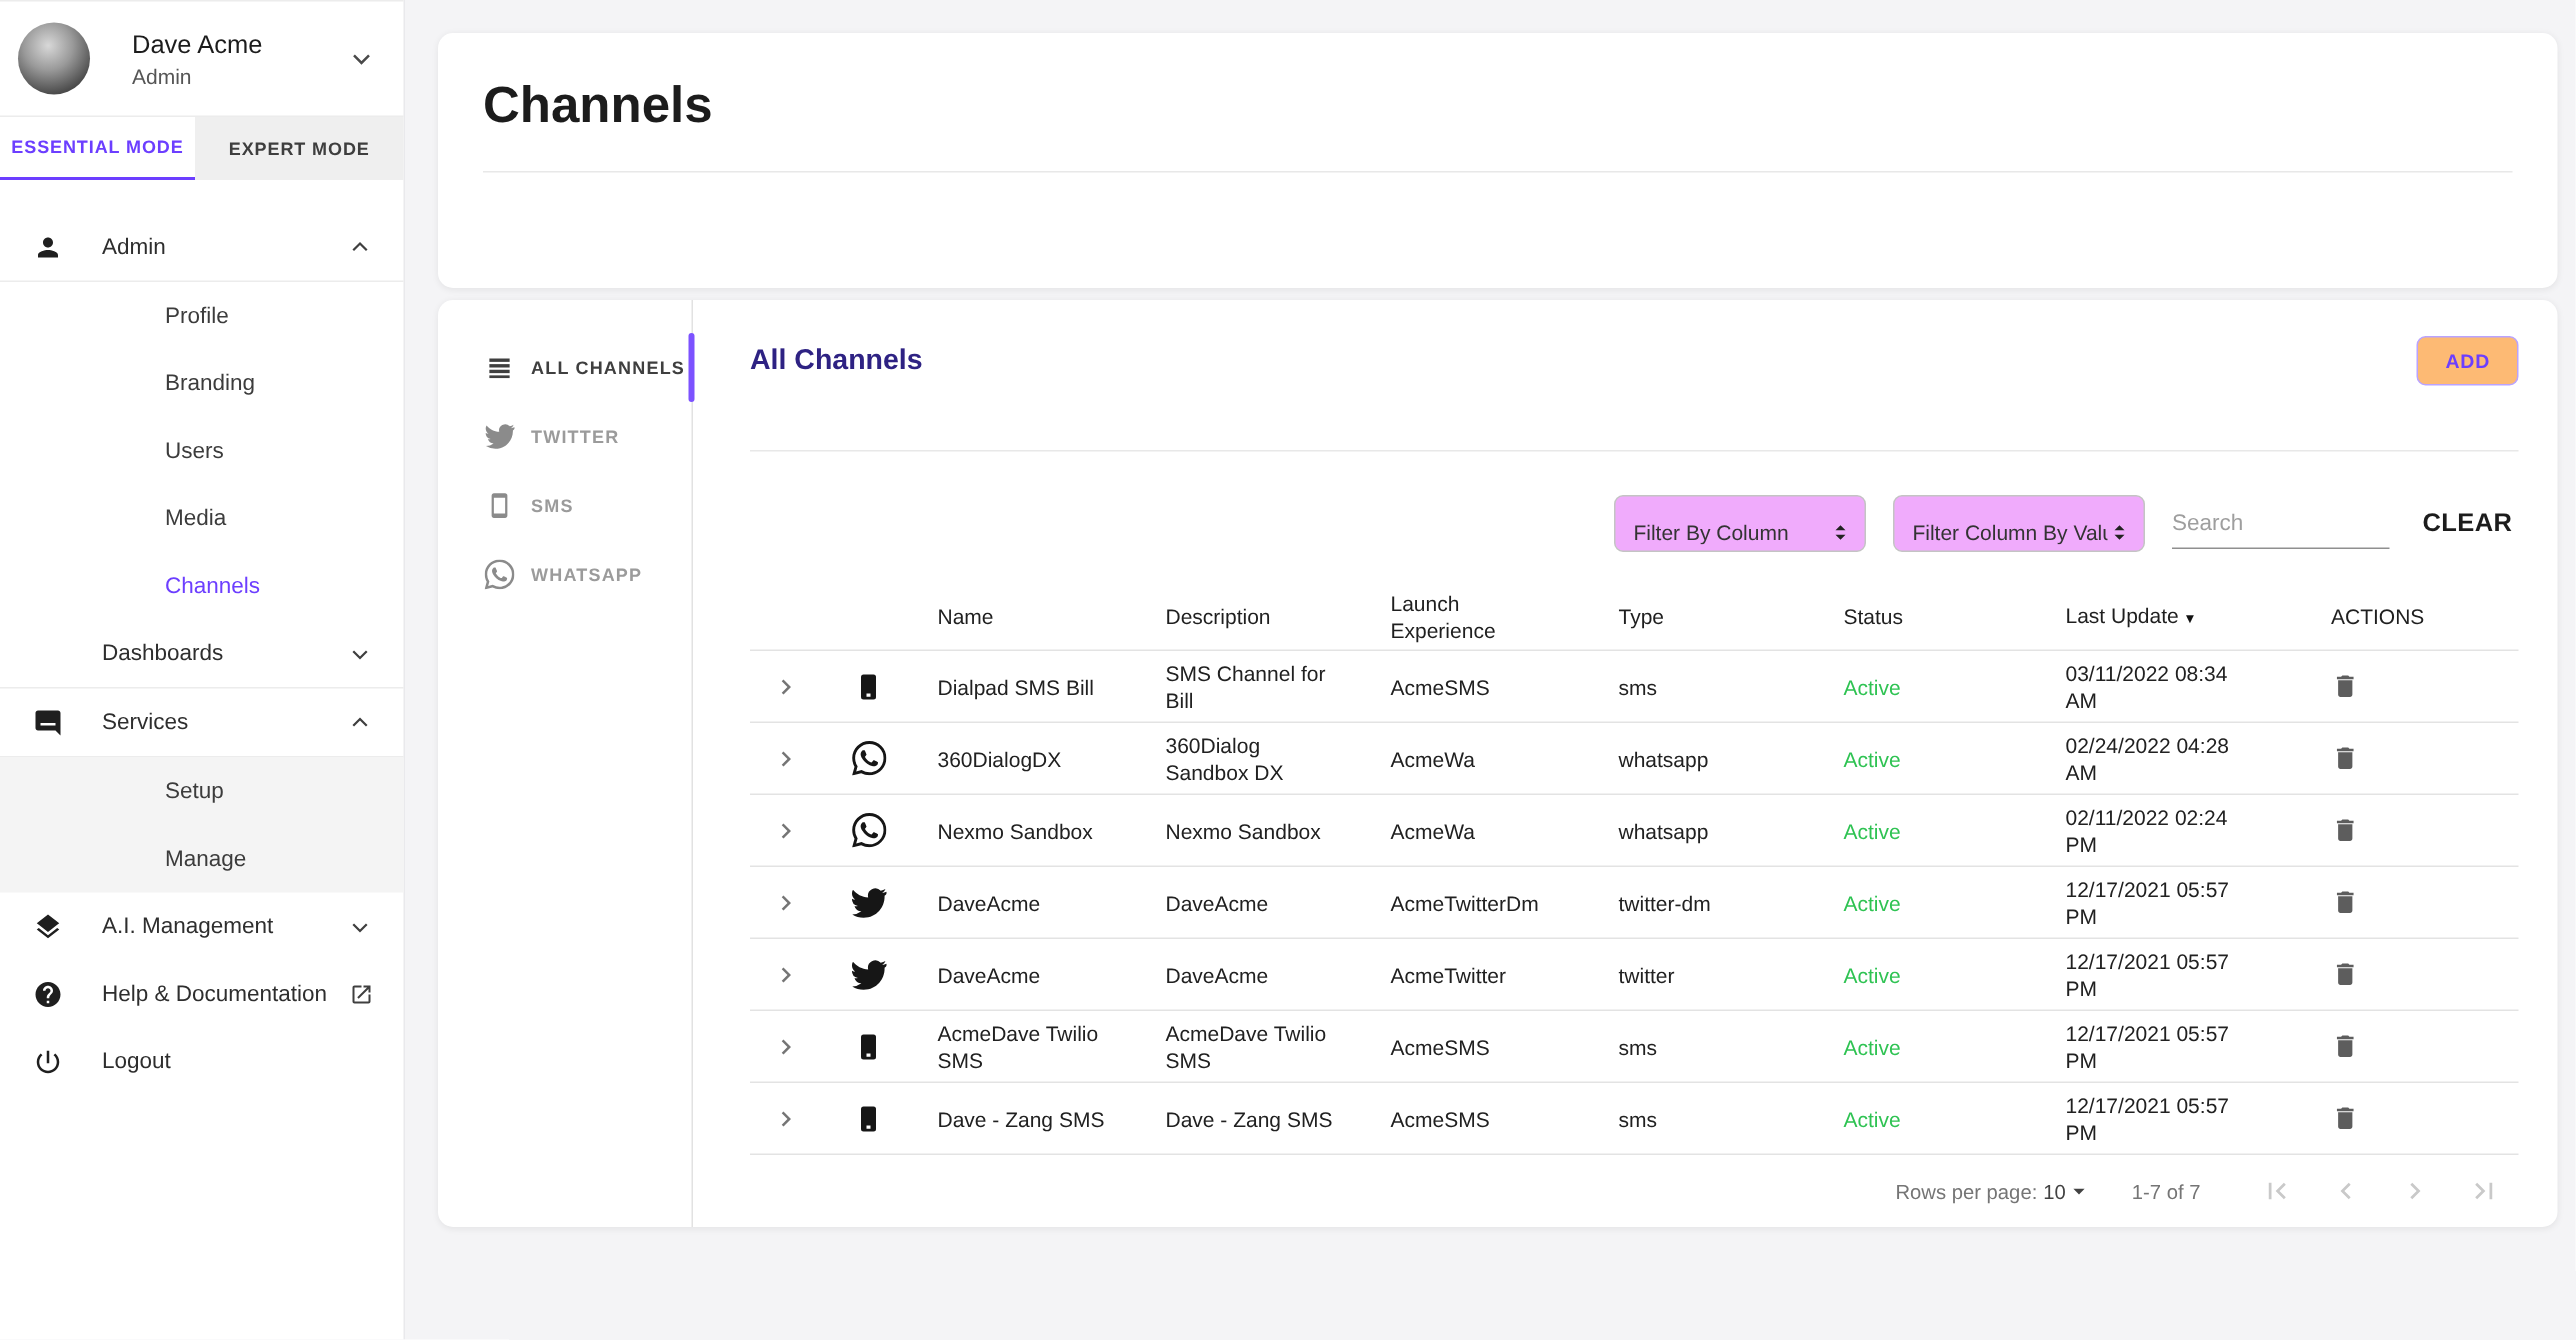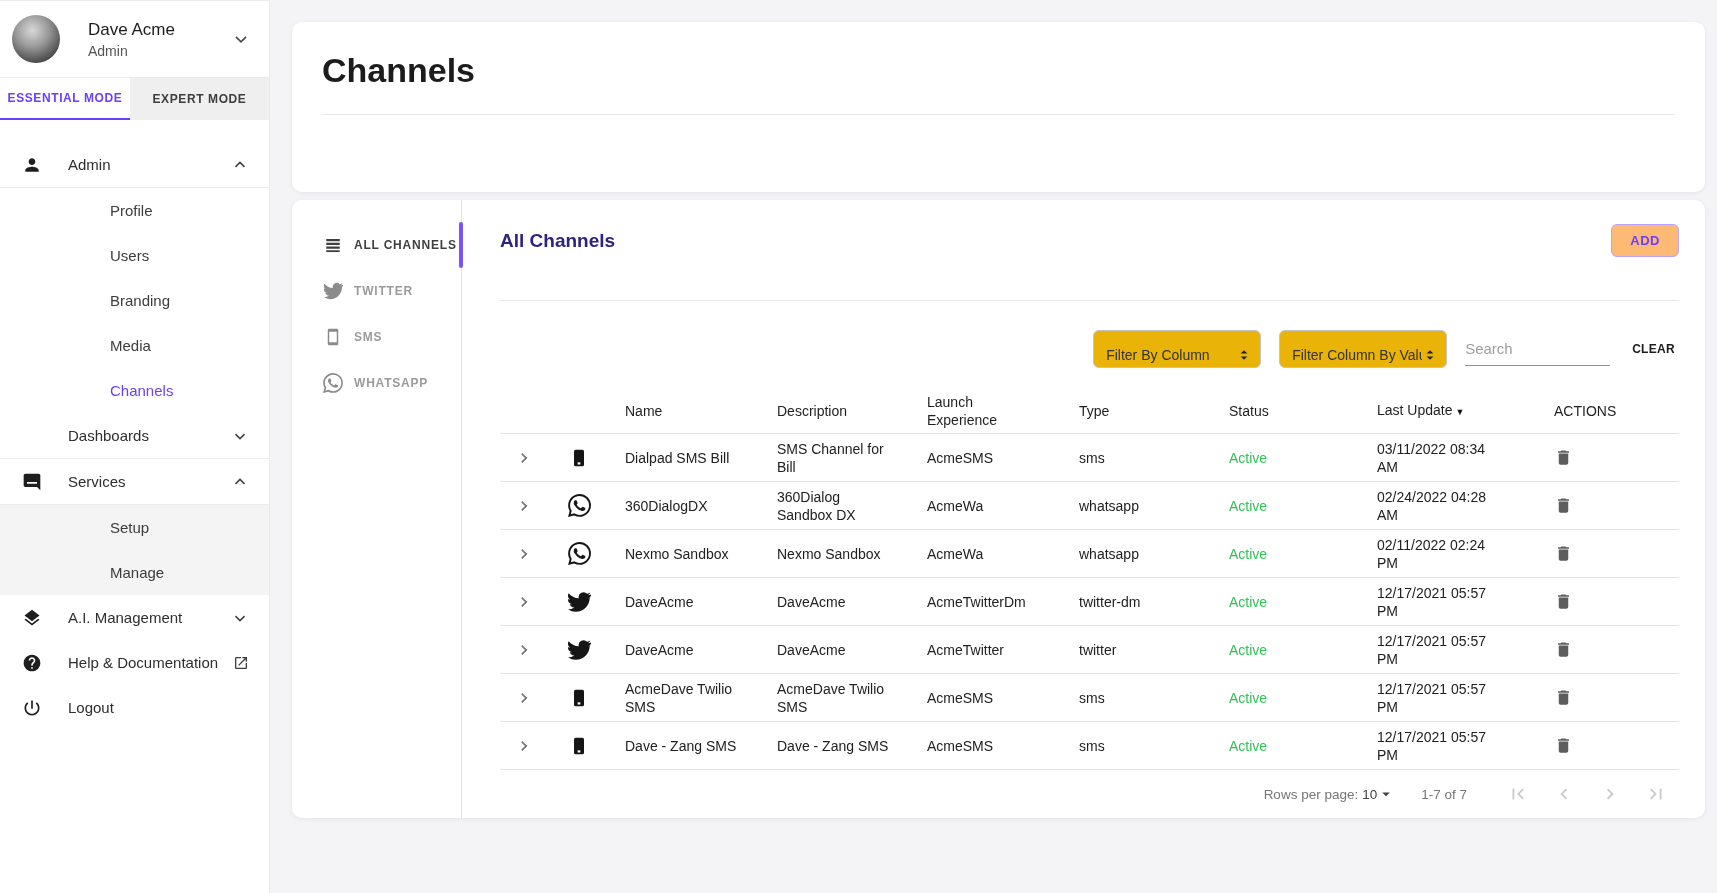--- a/index.html
+++ b/index.html
@@ -50,27 +50,27 @@
   .cnav-item.active .cnav-ico { color:#3f3f3f; }
   .cnav-item.active::after { content:""; position:absolute; right:-2px; top:0; bottom:0; width:4px; background:#7C52FF; border-radius:2px; }
 
   .content { flex:1; padding:24px 26px 0 38px; display:flex; flex-direction:column; }
   .content-top { height:48px; display:flex; align-items:flex-start; justify-content:space-between; }
   .content-title { font-size:19px; font-weight:700; color:#2E2283; padding-top:6px; }
   .add-btn { border:1px solid #b9a3ff; background:#fdba74; color:#6C3EFF; font-size:13px; font-weight:600; letter-spacing:0.5px; padding:8px 18px; border-radius:6px; cursor:pointer; font-family:inherit; }
   .content-hr { margin-top:28px; height:1px; background:#e8e8e8; }
 
   .filter-row { margin-top:28px; height:40px; display:flex; align-items:center; justify-content:flex-end; gap:18px; }
-  .filter-select { width:168px; height:38px; border:1px solid #c4c4c4; border-radius:6px; display:flex; align-items:center; padding:12px 8px 0 12px; font-size:14px; color:#333; cursor:pointer; background:#eab308; }
+  .filter-select { width:168px; height:38px; border:1px solid #c4c4c4; border-radius:6px; display:flex; align-items:center; padding:12px 8px 0 12px; font-size:14px; color:#333; cursor:pointer; background:#f0abfc; }
   .filter-select .sel-label { flex:1; white-space:nowrap; overflow:hidden; }
   .filter-select .sel-arrows { display:flex; color:#222; flex:none; }
   .search-wrap { display:flex; align-items:center; border-bottom:1px solid #8f8f8f; width:145px; height:34px; }
   .search-input { border:none; outline:none; width:100%; font-size:15px; color:#333; font-family:inherit; background:transparent; }
   .search-input::placeholder { color:#9e9e9e; }
-  .clear-btn { background:none; border:none; font-size:12px; font-weight:700; letter-spacing:0.3px; color:#1c1c1c; cursor:pointer; font-family:inherit; padding:6px 4px; }
+  .clear-btn { background:none; border:none; font-size:17px; font-weight:700; letter-spacing:0.3px; color:#1c1c1c; cursor:pointer; font-family:inherit; padding:6px 4px; }
 
   .trow { display:grid; grid-template-columns:48px 62px 152px 150px 152px 150px 148px 158px 1fr; align-items:center; border-bottom:1px solid #e3e3e3; }
   .thead { margin-top:20px; height:46px; font-size:14px; font-weight:500; color:#1f1f1f; }
   .th, .td { padding-left:15px; padding-right:14px; font-size:14px; line-height:18px; }
   .th-launch span { display:inline-block; max-width:86px; }
   .sort-arrow { font-size:9px; margin-left:3px; color:#111; }
   .tbody .trow { height:48px; }
   .td-expand, .td-icon { display:flex; justify-content:center; padding:0; }
   .td-expand { color:#757575; }
   .row-type-icon { color:#161616; display:flex; }
@@ -116,22 +116,22 @@
         </span>
       <span class="nav-label">Admin</span>
       <span class="nav-chevron">
           <svg width="18" height="18" viewBox="0 0 24 24">
             <path fill="none" stroke="currentColor" stroke-width="2" d="M6 14.5l6-6 6 6"></path>
           </svg>
         </span>
     </div>
     <div class="divider"></div>
     <div class="nav-item nav-sub">Profile</div>
+    <div class="nav-item nav-sub">Branding</div>
     <div class="nav-item nav-sub">Users</div>
-    <div class="nav-item nav-sub">Branding</div>
     <div class="nav-item nav-sub">Media</div>
     <div class="nav-item nav-sub active">Channels</div>
     <div class="nav-item">
       <span class="nav-spacer"></span>
       <span class="nav-label">Dashboards</span>
       <span class="nav-chevron">
           <svg width="18" height="18" viewBox="0 0 24 24">
             <path fill="none" stroke="currentColor" stroke-width="2" d="M6 9.5l6 6 6-6"></path>
           </svg>
         </span>

